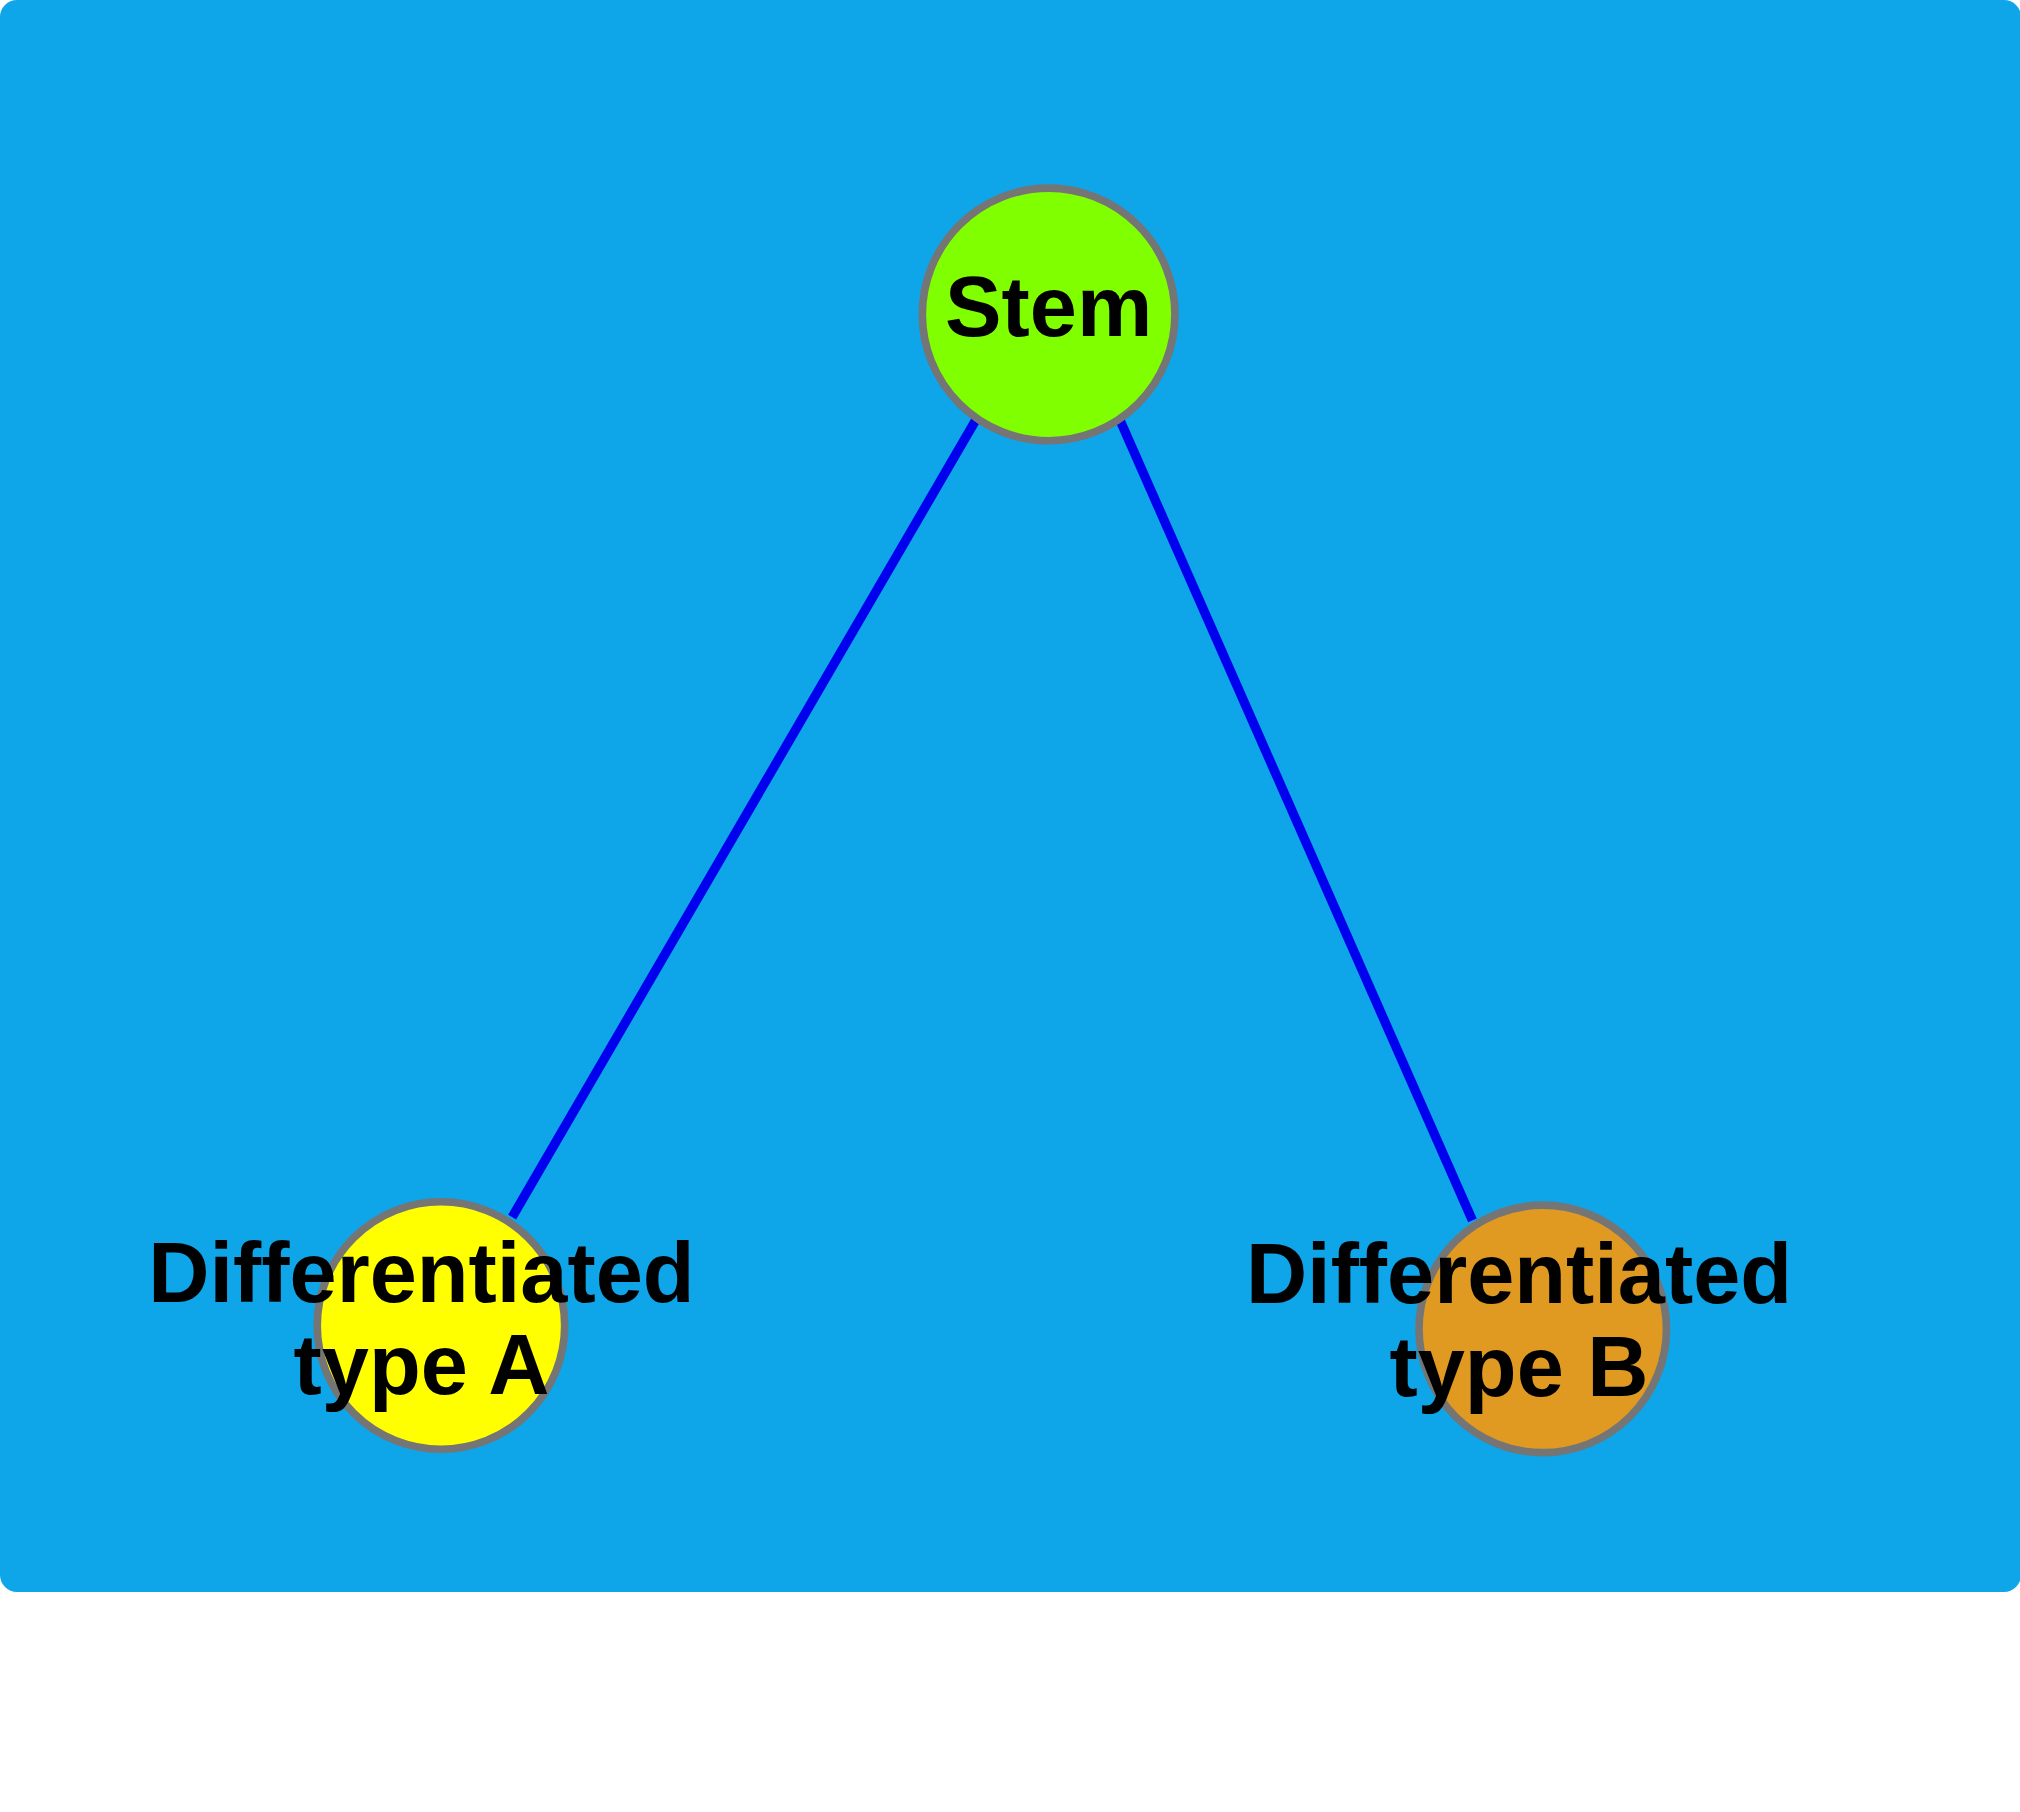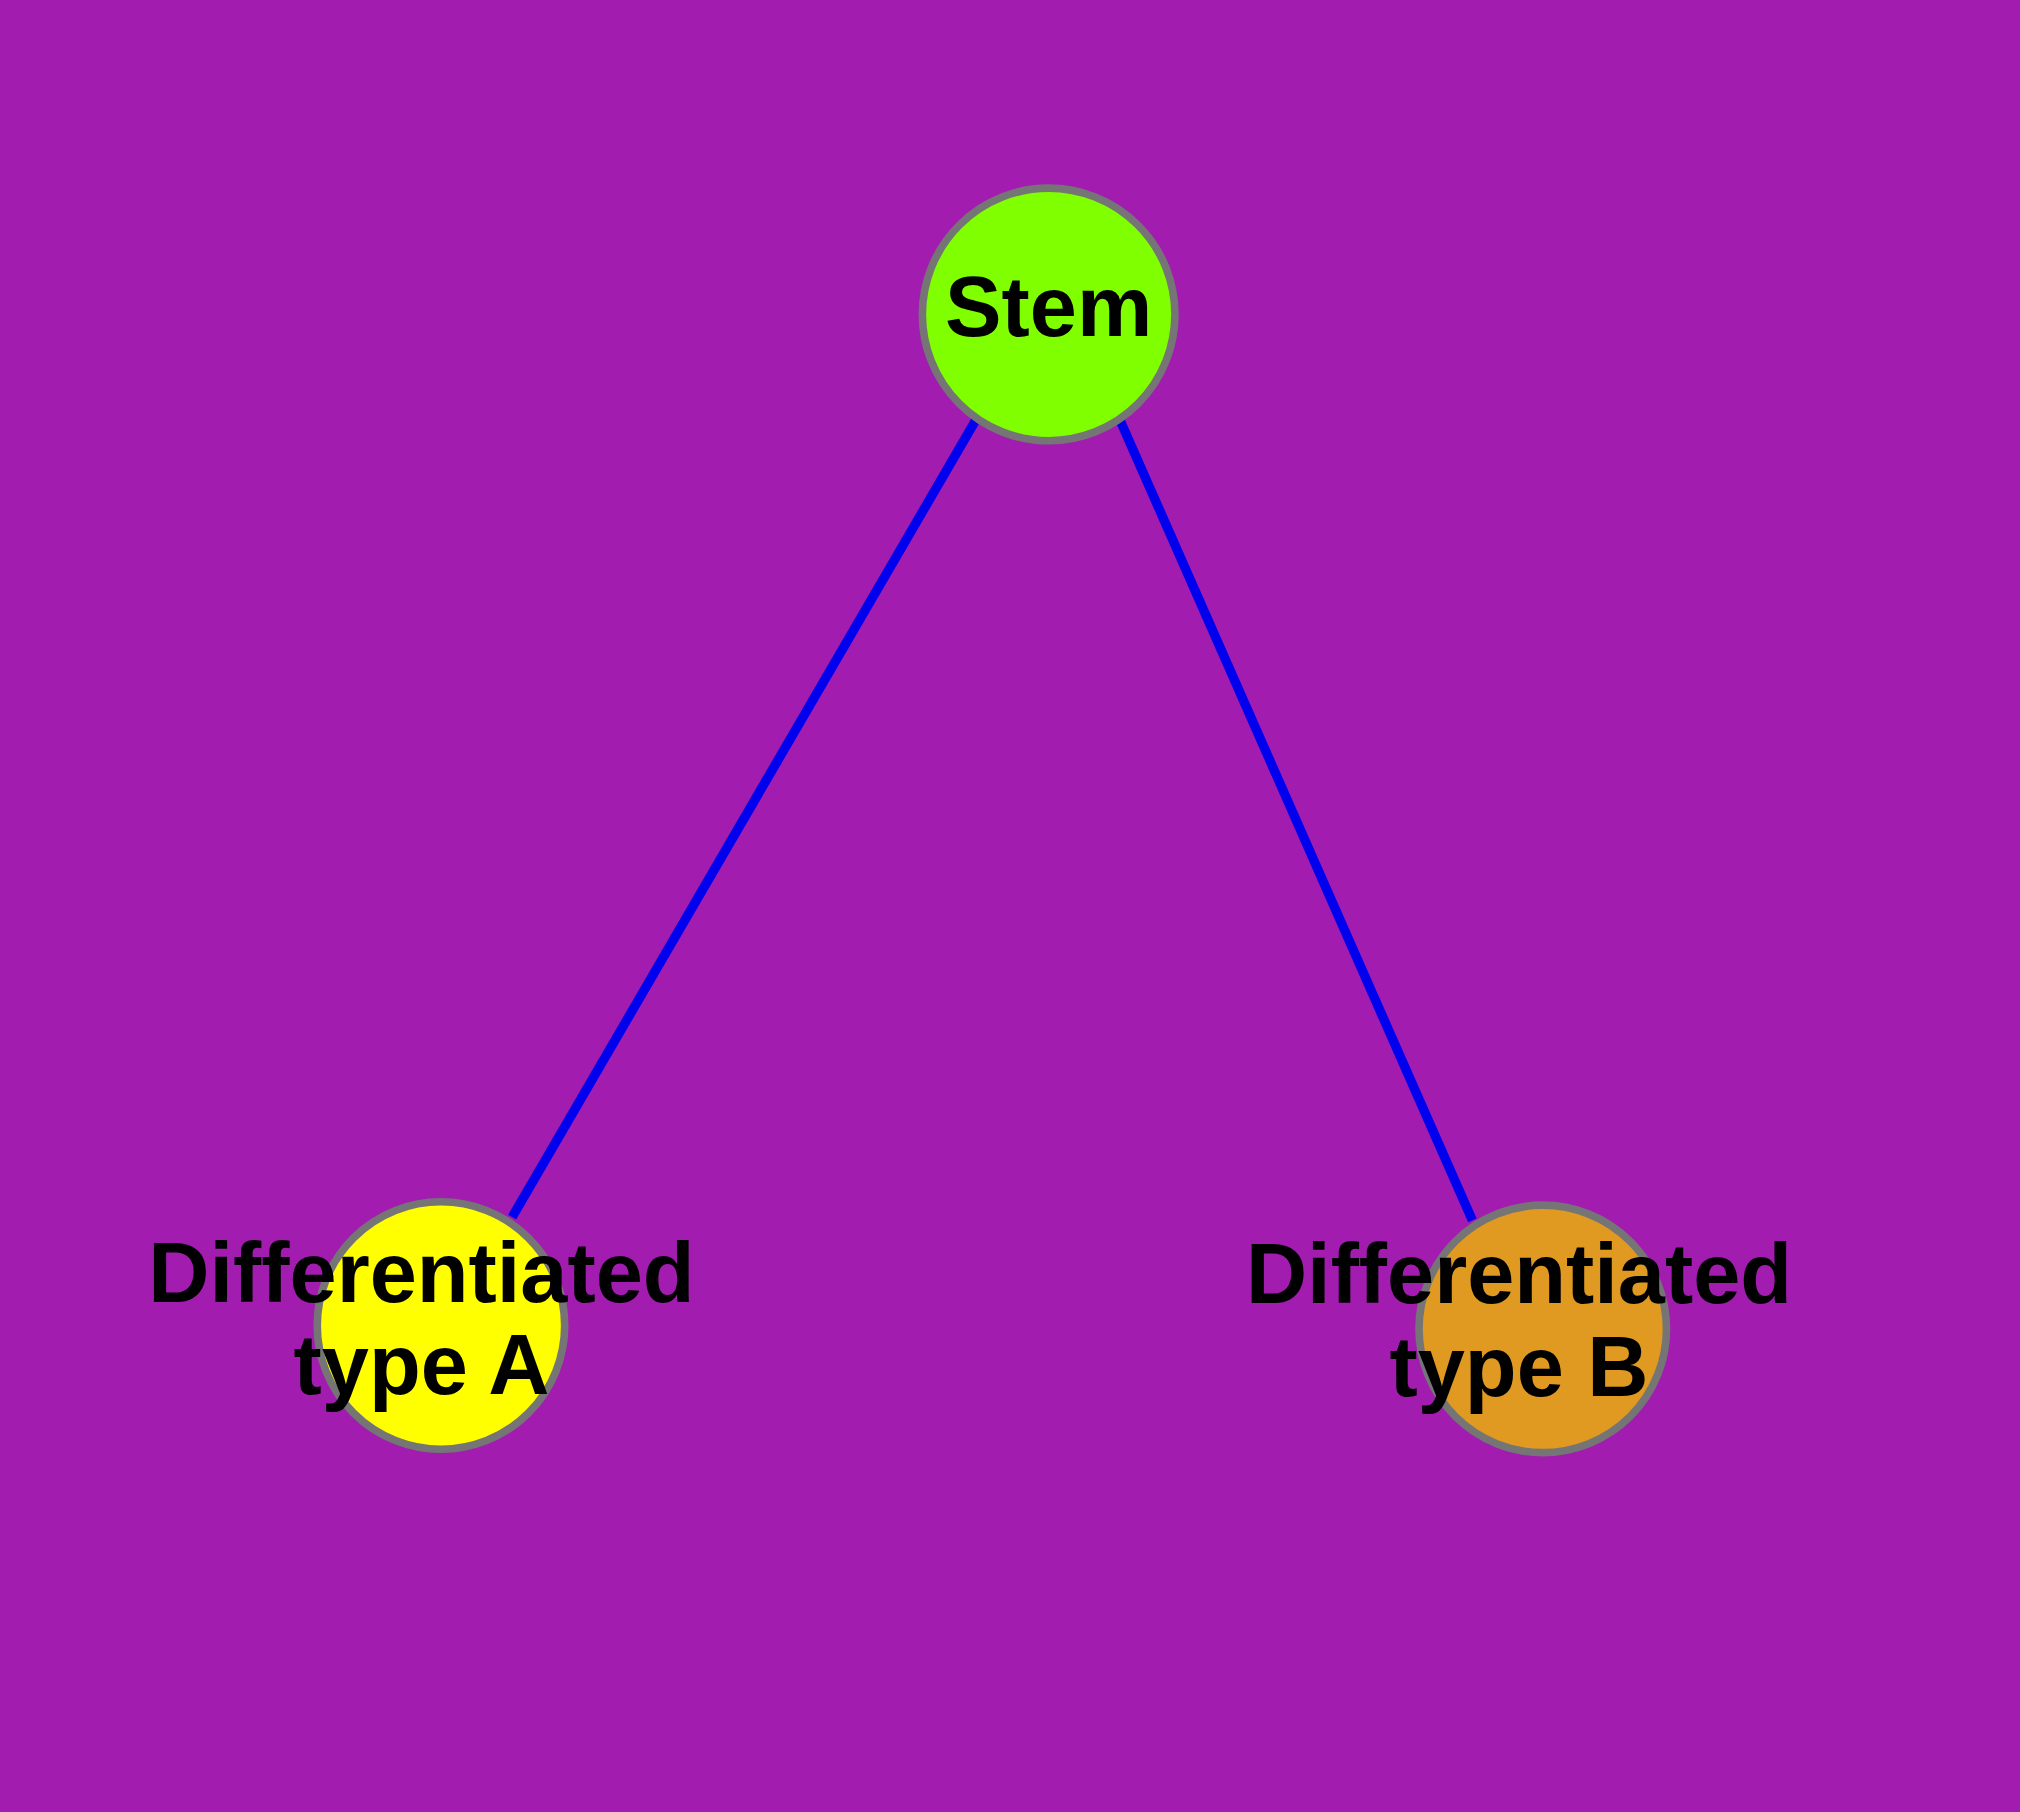--- a/index.html
+++ b/index.html
@@ -4,24 +4,25 @@
 <title>Cell Differentiation Network Diagram</title>
 <style>
   html, body {
     margin: 0;
     padding: 0;
     background: #ffffff;
   }
   #canvas {
     position: relative;
     width: 2021px;
-    height: 1812px;
-    background: #a21caf;
+    height: 1592px;
+    background: #0ea5e9;
     overflow: hidden;
     font-family: "Liberation Sans", sans-serif;
+    border-radius: 17px;
   }
   #graph-svg {
     position: absolute;
     left: 0;
     top: 0;
     width: 2021px;
     height: 1812px;
     display: block;
   }
   .edge-line {

